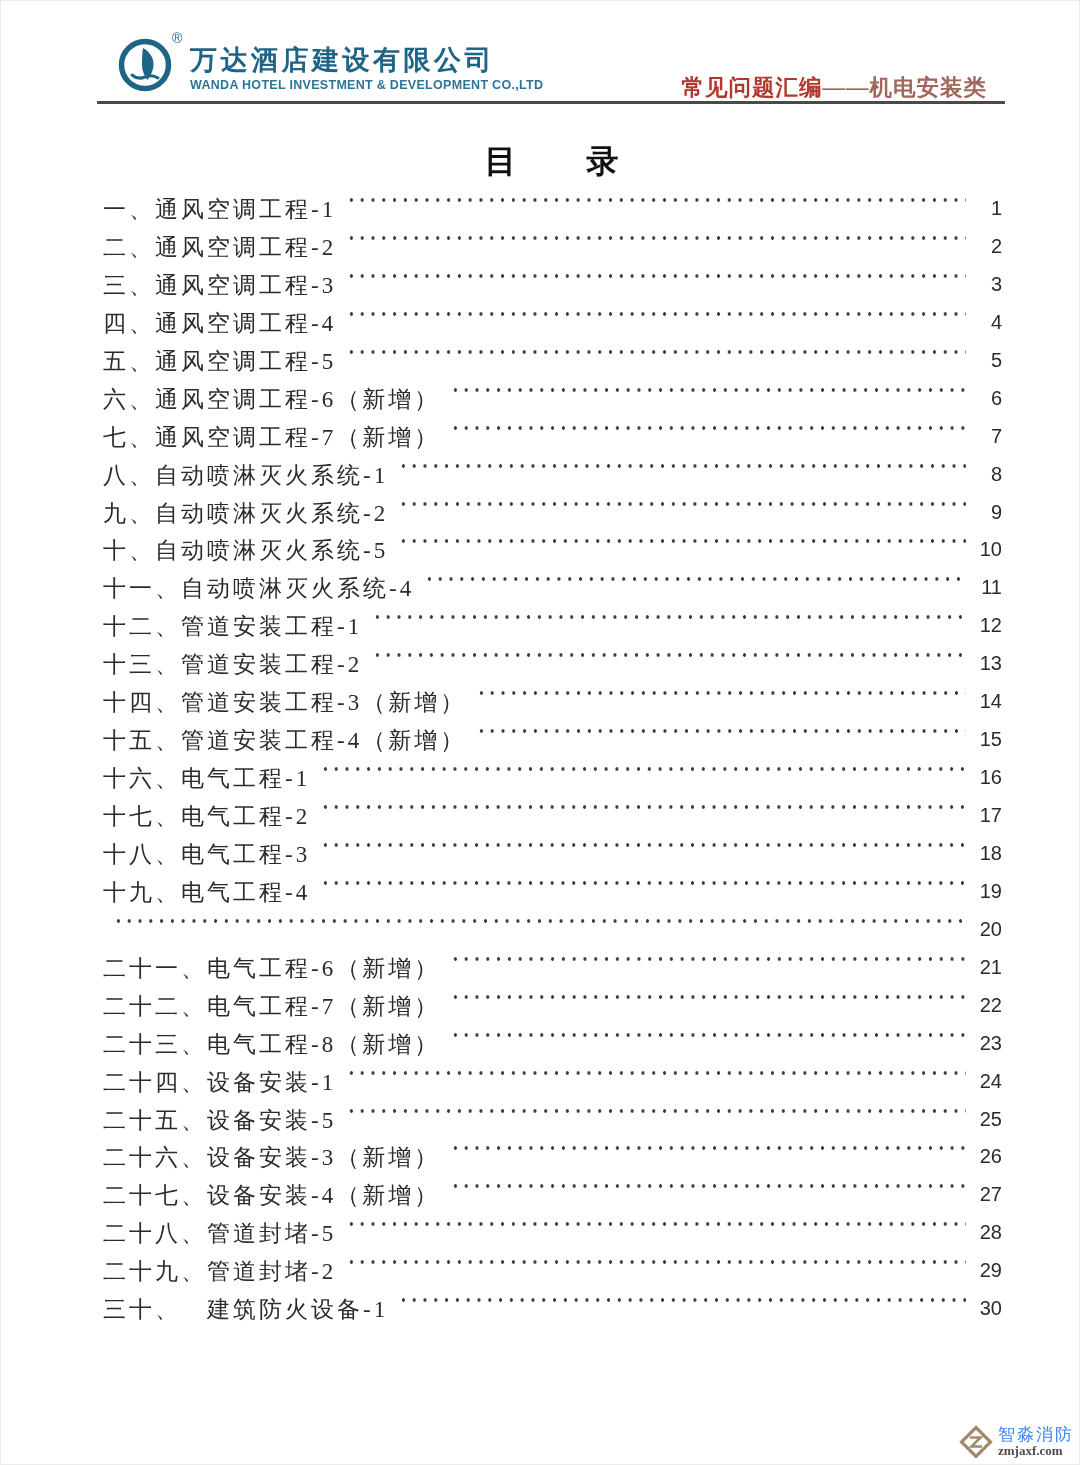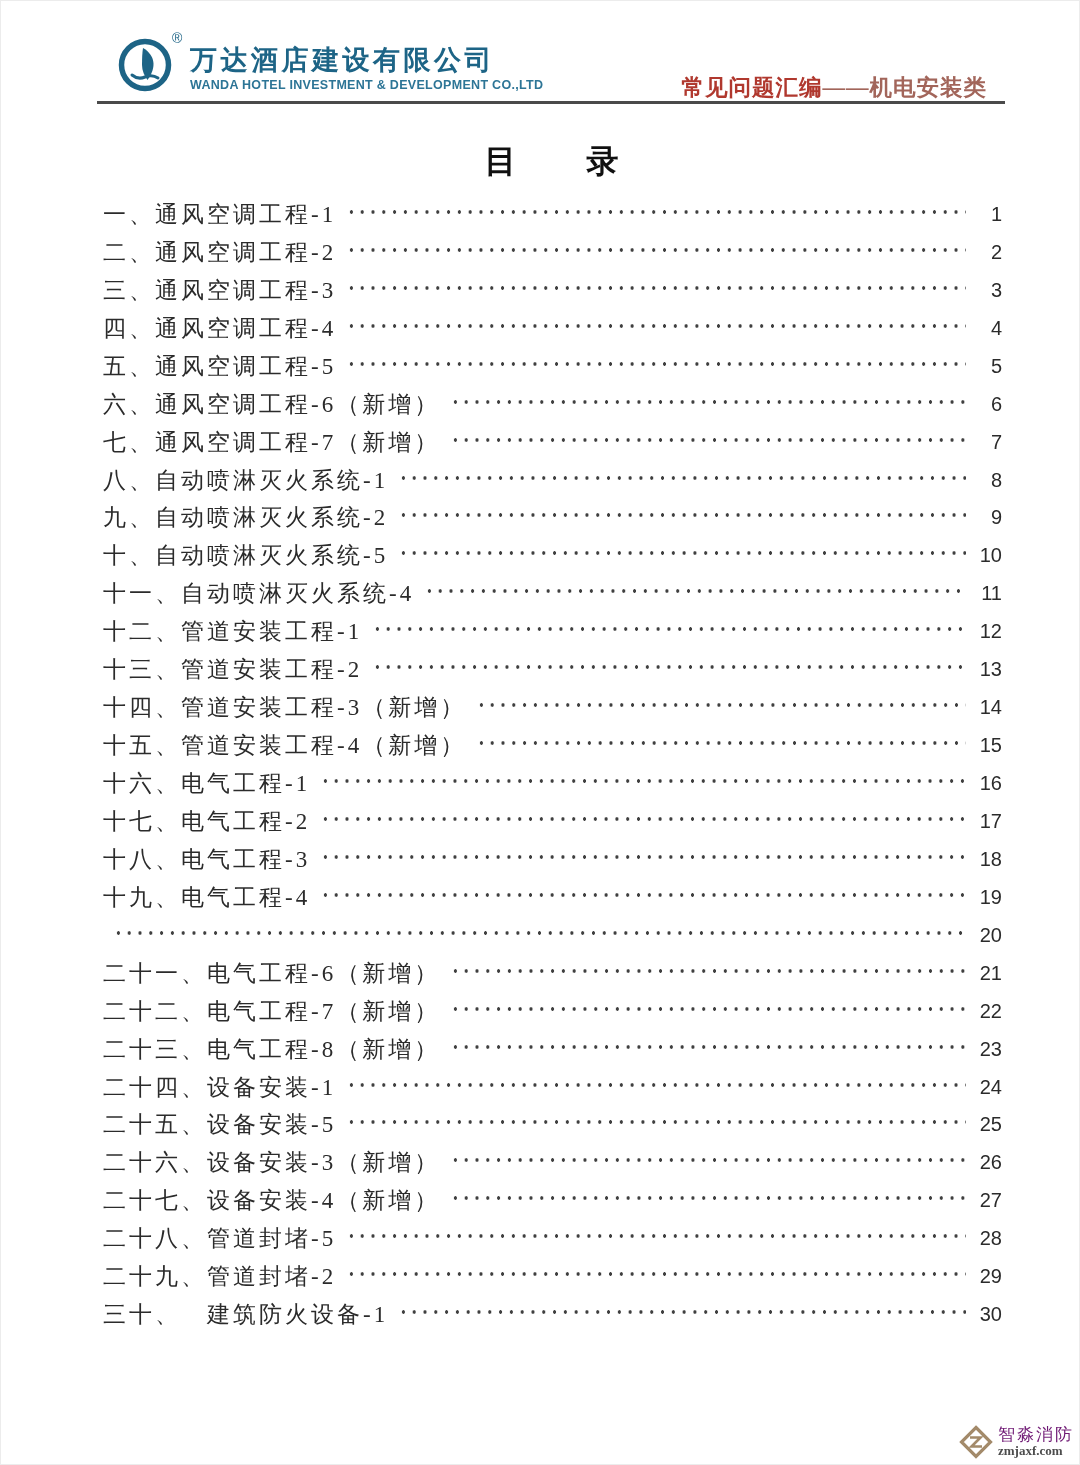--- a/index.html
+++ b/index.html
@@ -47,21 +47,21 @@
     margin: 0; text-align: center;
     font-size: 32px; font-weight: 700; color: #101010;
     letter-spacing: 2px; white-space: pre;
   }
 
   
   .toc {
     position: absolute; left: 103px; top: 198px; width: 899px;
   }
   .toc-row {
-    display: flex; align-items: center;
+    display: flex; align-items: flex-start;
     height: 37.95px;
   }
   .toc-label {
     font-size: 23px; color: #2b2b2b; letter-spacing: 3px;
     padding-bottom: 5px; white-space: nowrap; line-height: 1;
   }
   .toc-leader {
     flex: 1; height: 4px;
     margin: 0 6px 10px 10px;
     background-image: radial-gradient(circle, #3f3f3f 1.6px, transparent 1.9px);
@@ -76,21 +76,21 @@
     padding-bottom: 6px; line-height: 1;
   }
 
   
   .watermark {
     position: absolute; right: 6px; bottom: 6px;
     display: flex; align-items: center; gap: 5px;
   }
   .wm-text { display: flex; flex-direction: column; line-height: 1.15; }
   .wm-name {
-    font-size: 17px; color: #701a75; letter-spacing: 2px; white-space: nowrap;
+    font-size: 17px; color: #3b82f6; letter-spacing: 2px; white-space: nowrap;
   }
   .wm-site {
     font-size: 13px; font-weight: 700; color: #4c4c4c;
     font-family: Liberation Serif, serif; white-space: nowrap;
   }
 </style>
 </head>
 <body>
 
 <div class="page">

